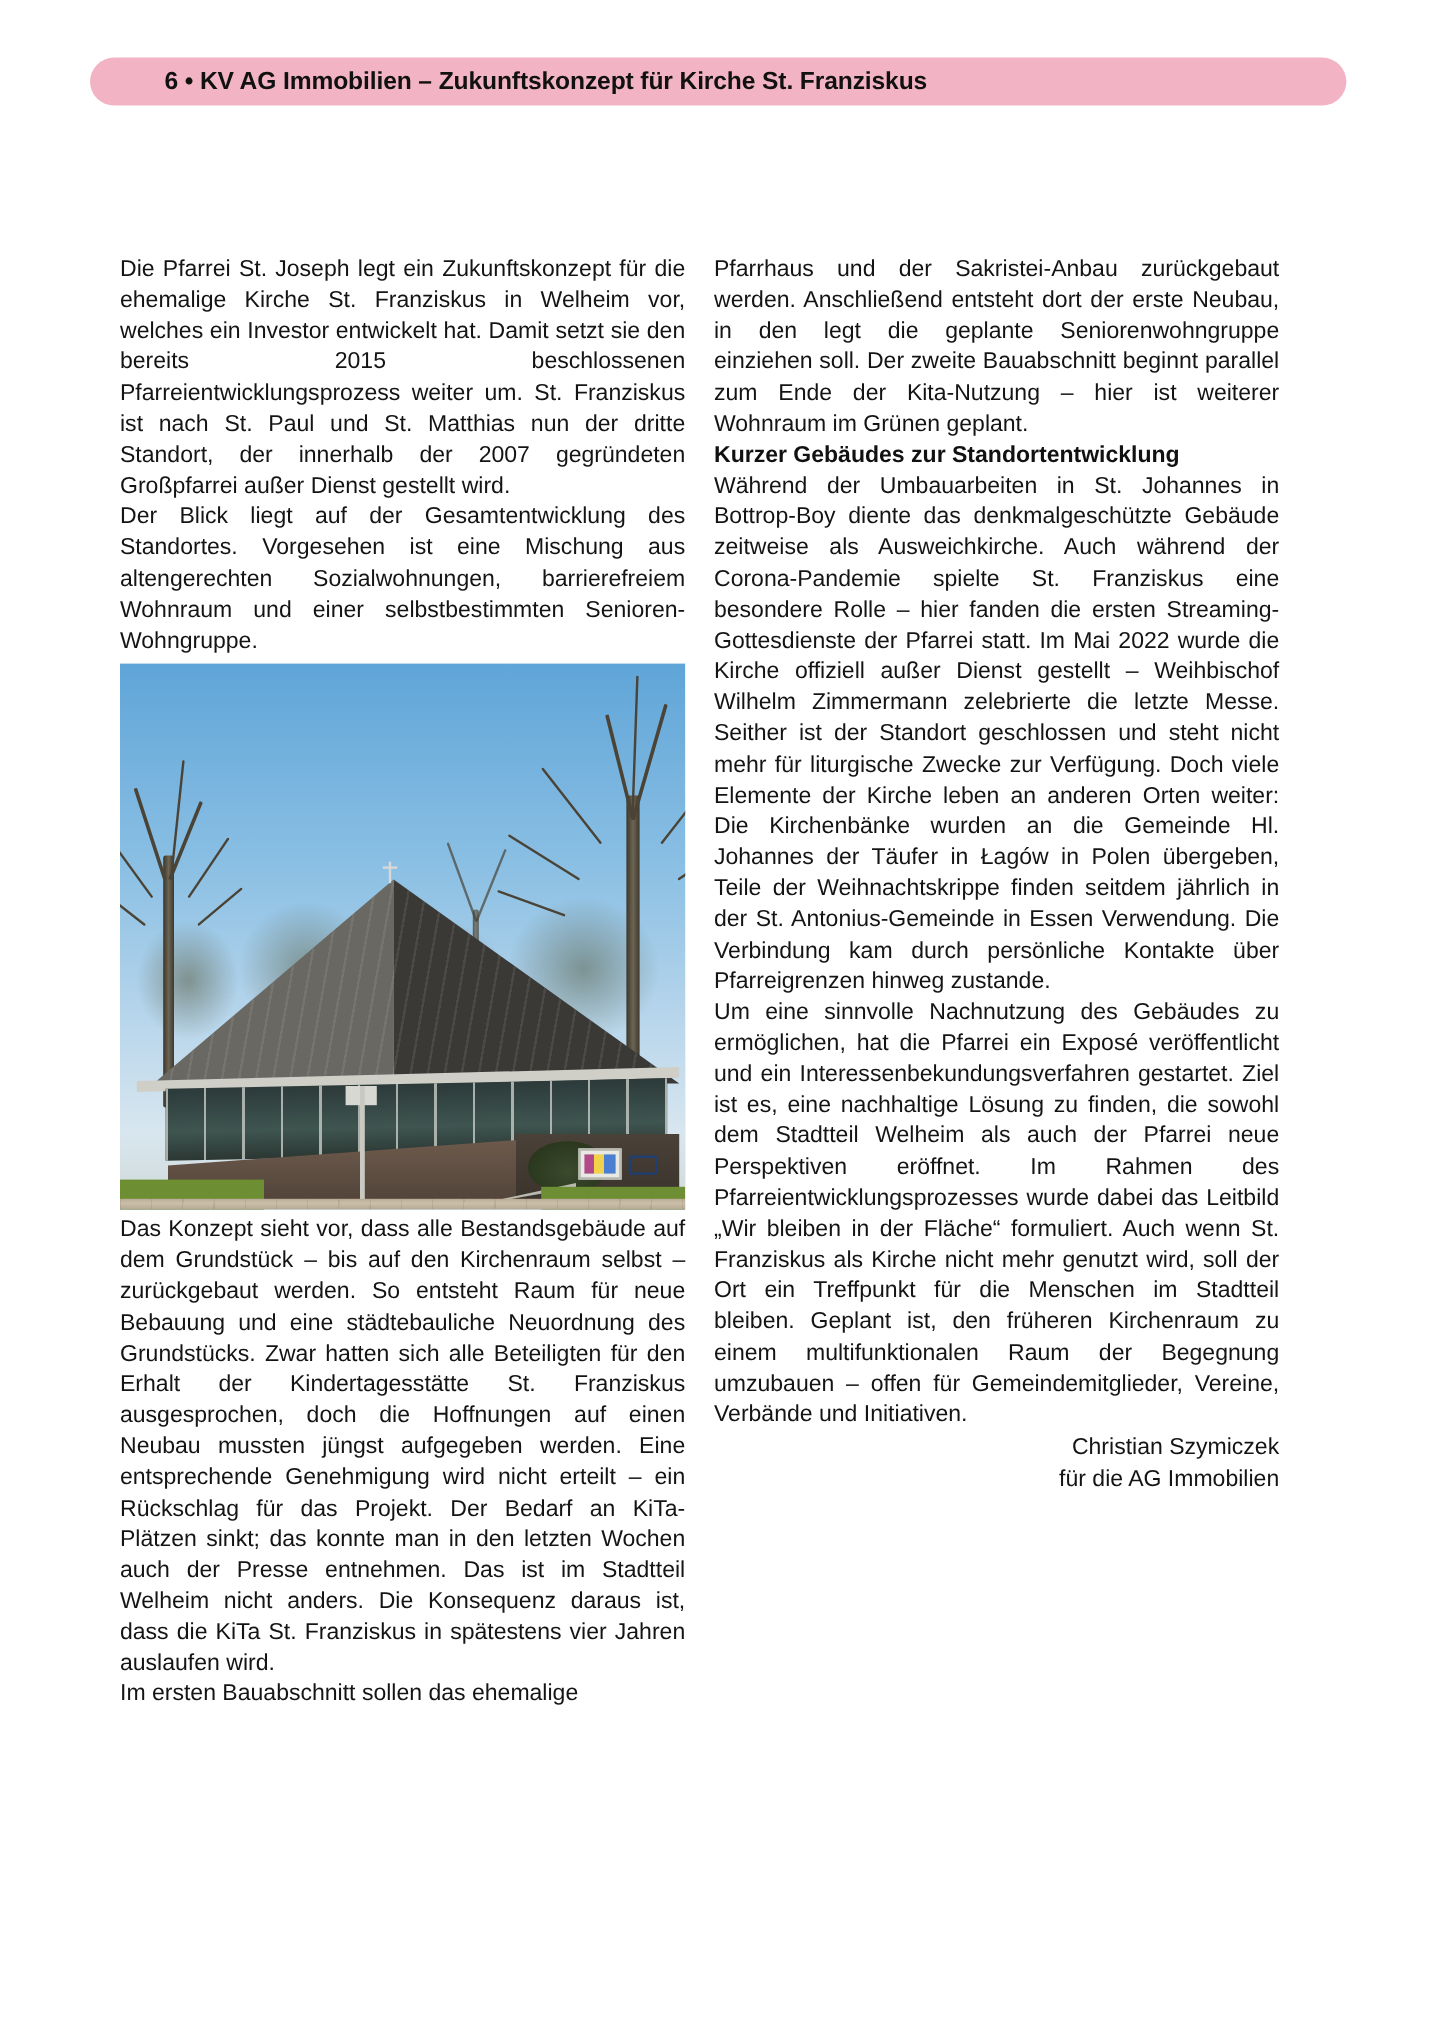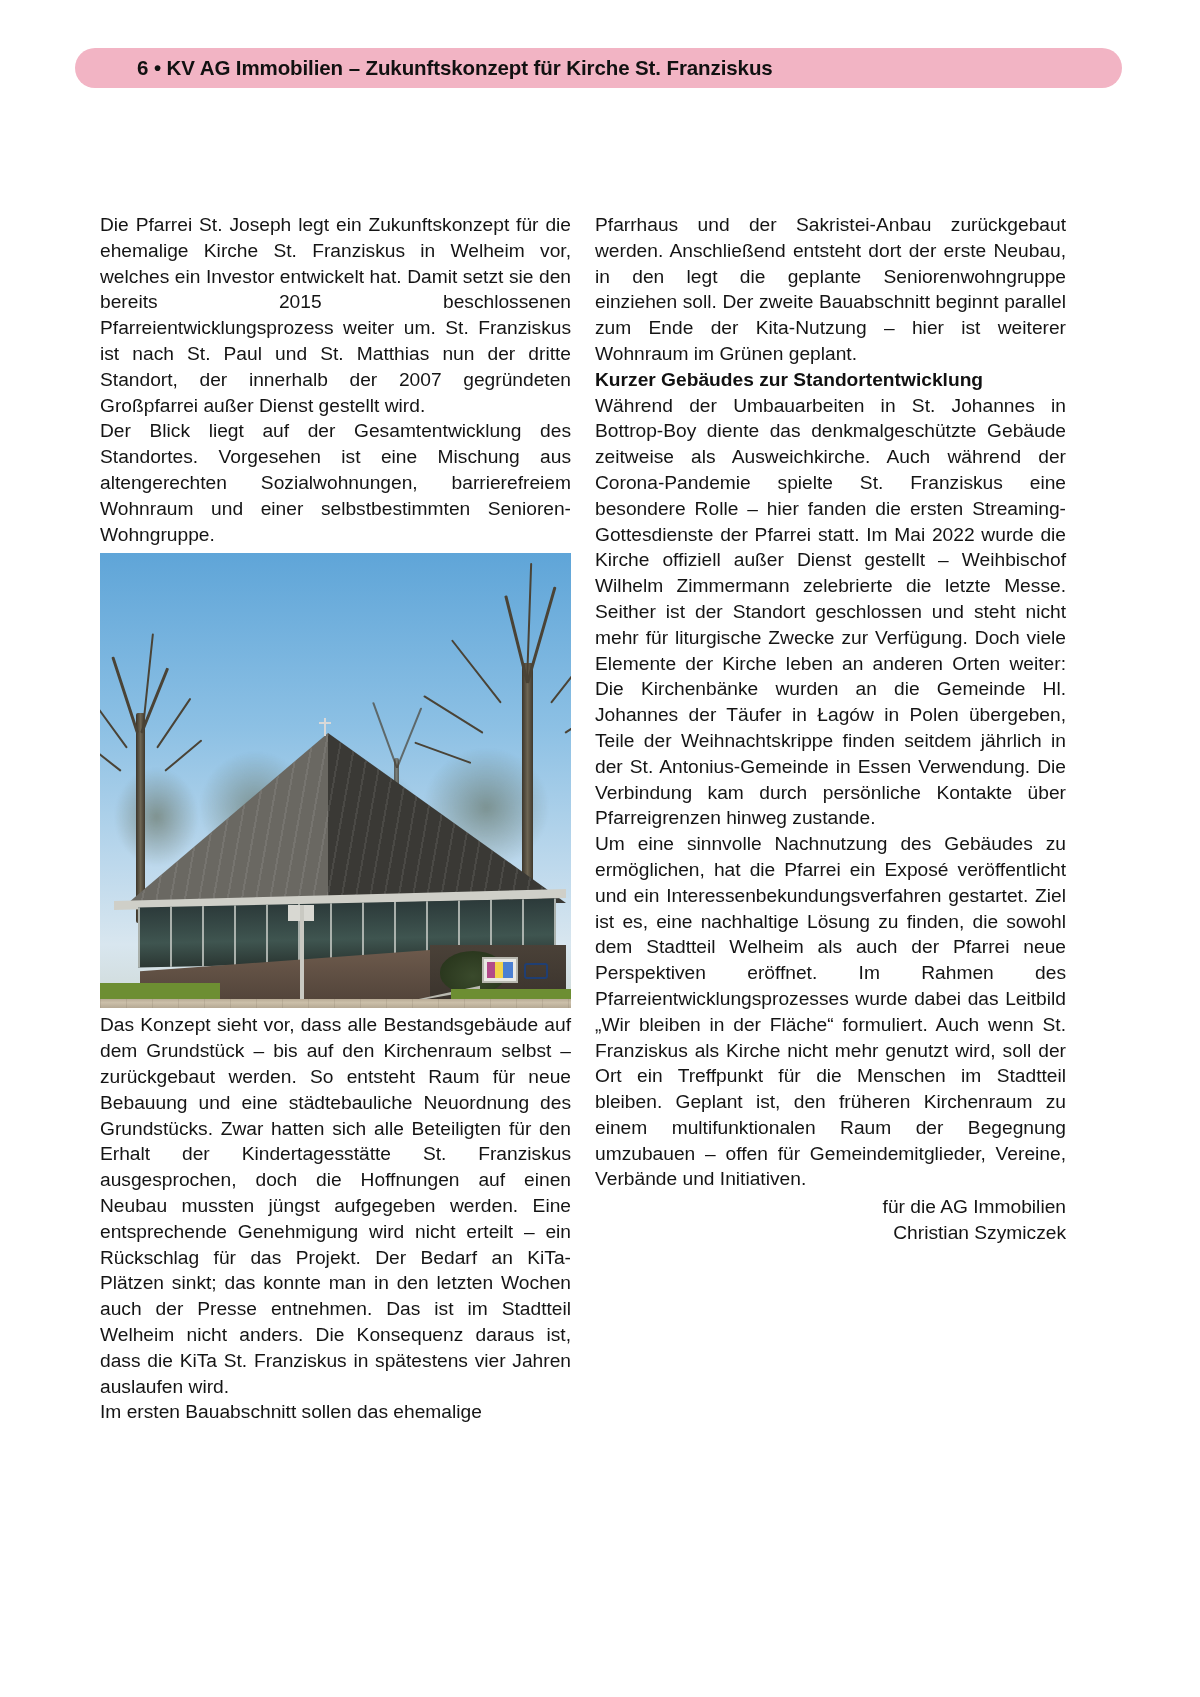--- a/index.html
+++ b/index.html
@@ -379,19 +379,19 @@
       <p class="body">Im ersten Bauabschnitt sollen das ehemalige</p>
     </div>
 
     <div class="col">
       <p class="body">Pfarrhaus und der Sakristei-Anbau zurückgebaut werden. Anschließend entsteht dort der erste Neubau, in den legt die geplante Seniorenwohngruppe einziehen soll. Der zweite Bauabschnitt beginnt parallel zum Ende der Kita-Nutzung – hier ist weiterer Wohnraum im Grünen geplant.</p>
       <h3 class="subhead">Kurzer Gebäudes zur Standortentwicklung</h3>
       <p class="body">Während der Umbauarbeiten in St. Johannes in Bottrop-Boy diente das denkmalgeschützte Gebäude zeitweise als Ausweichkirche. Auch während der Corona-Pandemie spielte St. Franziskus eine besondere Rolle – hier fanden die ersten Streaming-Gottesdienste der Pfarrei statt. Im Mai 2022 wurde die Kirche offiziell außer Dienst gestellt – Weihbischof Wilhelm Zimmermann zelebrierte die letzte Messe. Seither ist der Standort geschlossen und steht nicht mehr für liturgische Zwecke zur Verfügung. Doch viele Elemente der Kirche leben an anderen Orten weiter: Die Kirchenbänke wurden an die Gemeinde Hl. Johannes der Täufer in Łagów in Polen übergeben, Teile der Weihnachtskrippe finden seitdem jährlich in der St. Antonius-Gemeinde in Essen Verwendung. Die Verbindung kam durch persönliche Kontakte über Pfarreigrenzen hinweg zustande.</p>
       <p class="body">Um eine sinnvolle Nachnutzung des Gebäudes zu ermöglichen, hat die Pfarrei ein Exposé veröffentlicht und ein Interessenbekundungsverfahren gestartet. Ziel ist es, eine nachhaltige Lösung zu finden, die sowohl dem Stadtteil Welheim als auch der Pfarrei neue Perspektiven eröffnet. Im Rahmen des Pfarreientwicklungsprozesses wurde dabei das Leitbild „Wir bleiben in der Fläche“ formuliert. Auch wenn St. Franziskus als Kirche nicht mehr genutzt wird, soll der Ort ein Treffpunkt für die Menschen im Stadtteil bleiben. Geplant ist, den früheren Kirchenraum zu einem multifunktionalen Raum der Begegnung umzubauen – offen für Gemeindemitglieder, Vereine, Verbände und Initiativen.</p>
 
       <div class="signature">
+        <div>Christian Szymiczek</div>
         <div>für die AG Immobilien</div>
-        <div>Christian Szymiczek</div>
       </div>
     </div>
 
   </div>
 </div>
 
 </body></html>

